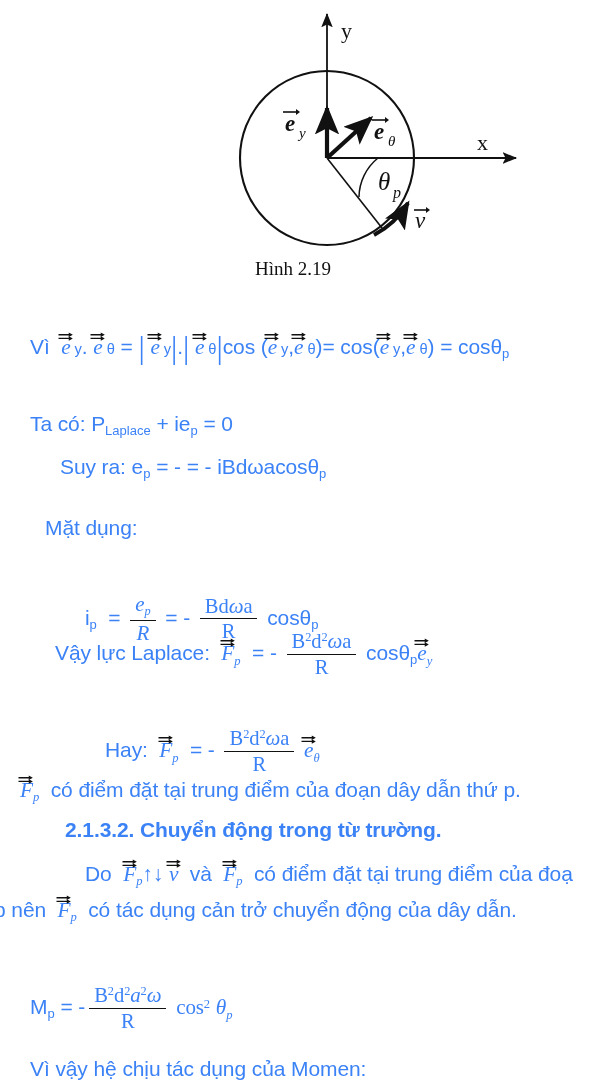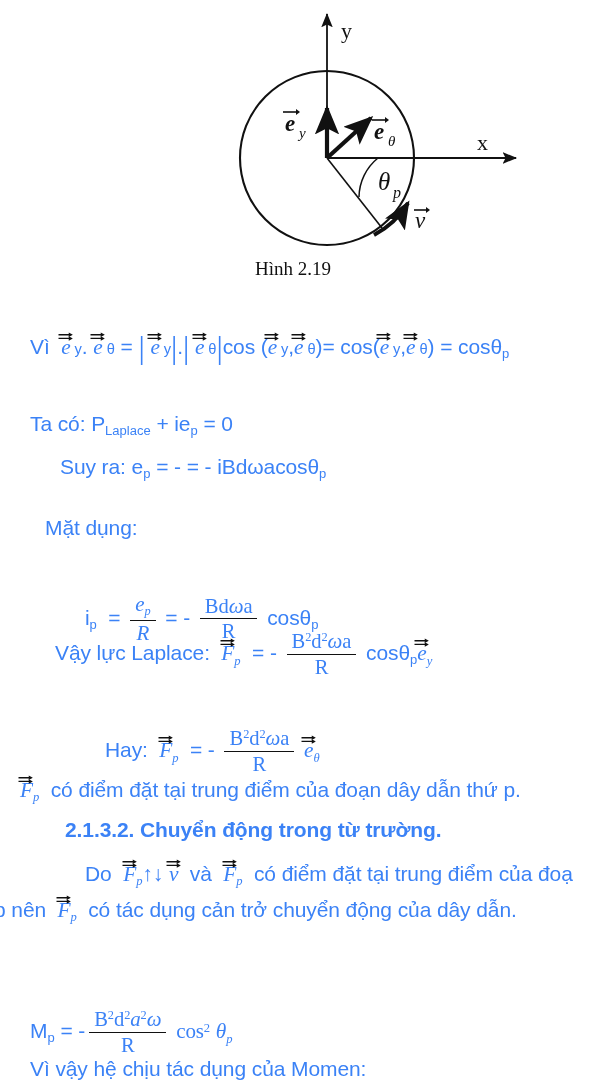--- a/index.html
+++ b/index.html
@@ -358,21 +358,21 @@
     <span class="vec dbl"><span class="arw"><svg width="100%" height="100%" viewBox="0 0 16 9">
             <line x1="1" y1="3" x2="12" y2="3" stroke="#111" stroke-width="1.4"></line>
             <polygon points="11,0.8 15,3 11,5.2" fill="#111"></polygon>
             <line x1="1" y1="6.6" x2="12" y2="6.6" stroke="#111" stroke-width="1.4"></line>
             <polygon points="11,4.4 15,6.6 11,8.8" fill="#111"></polygon>
           </svg></span><span class="base mi">F</span></span><span class="mi-sub">p</span>&nbsp;
     <span>có tác dụng cản trở chuyển động của dây dẫn.</span>
   </div>
 
 
-  <div class="line" style="left:30px; top:985px;margin-top:24px;">
+  <div class="line" style="left:30px; top:985px;">
     <span>M</span><sub>p</sub>
     <span>= -</span><span class="frac serif">
       <span class="num"><span class="mr">B</span><span class="mr-sup">2</span><span class="mr">d</span><span class="mr-sup">2</span><span class="mi">a</span><span class="mr-sup">2</span><span class="mi">ω</span></span>
       <span class="den mr">R</span>
     </span>
     <span class="mr">cos</span><span class="mr-sup">2</span>
     <span class="mi">θ</span><span class="mi-sub">p</span>
   </div>
 
   <div class="line" style="left:30px; top:1057px;">Vì vậy hệ chịu tác dụng của Momen:</div>

